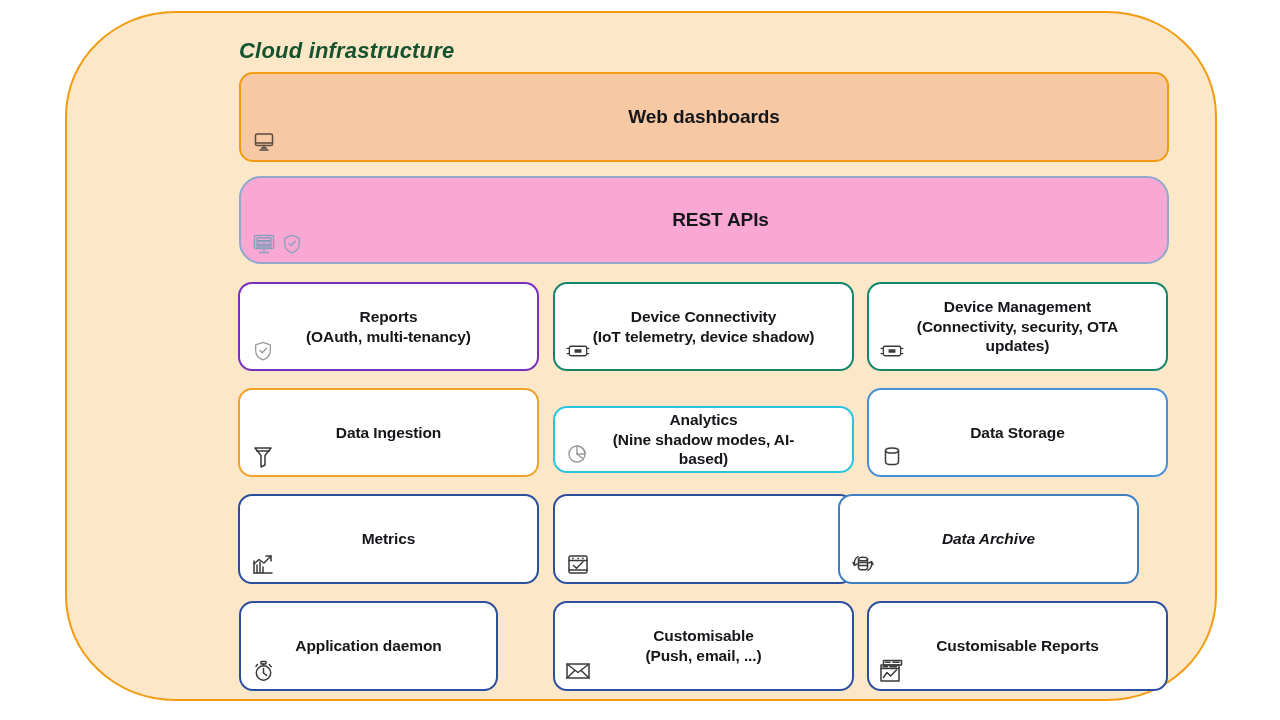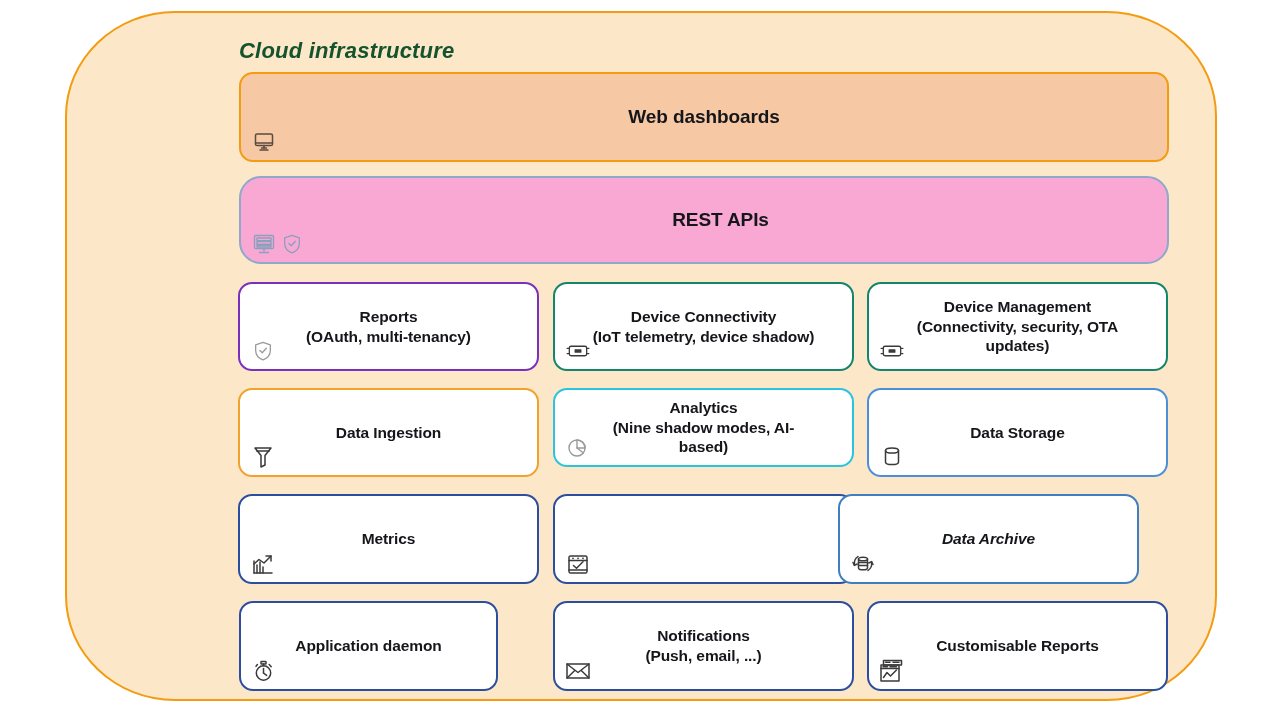--- a/index.html
+++ b/index.html
@@ -91,21 +91,21 @@
     border: 2px solid #8FA8CC;
     border-radius: 22px;
     padding-left: 33px;
   }
 
   #card-identity          { left: 171px; top: 269px; width: 301px; height: 89px; border-color: #7B2FBE; }
   #card-device-conn       { left: 486px; top: 269px; width: 301px; height: 89px; border-color: #12856A; }
   #card-device-mgmt       { left: 800px; top: 269px; width: 301px; height: 89px; border-color: #12856A; }
 
   #card-data-ingestion    { left: 171px; top: 375px; width: 301px; height: 89px; border-color: #F0A32B; }
-  #card-analytics         { left: 486px; top: 375px; width: 301px; height: 79px; border-color: #2BC4DE; }
+  #card-analytics         { left: 486px; top: 393px; width: 301px; height: 67px; border-color: #2BC4DE; }
   #card-data-storage      { left: 800px; top: 375px; width: 301px; height: 89px; border-color: #4A90D9; }
 
   #card-metrics           { left: 171px; top: 481px; width: 301px; height: 90px; border-color: #2C4E9E; }
   #card-events            { left: 486px; top: 481px; width: 301px; height: 90px; border-color: #2C4E9E; }
   #card-data-archive      { left: 771px; top: 481px; width: 301px; height: 90px; border-color: #3F7FC1; font-style: italic; }
 
   #card-app-daemon        { left: 164px; top: 588px; width: 259px; height: 90px; border-color: #2C4E9E; margin-left: 8px; }
   #card-notifications     { left: 486px; top: 588px; width: 301px; height: 90px; border-color: #2C4E9E; }
   #card-reports           { left: 800px; top: 588px; width: 301px; height: 90px; border-color: #2C4E9E; }
 
@@ -324,21 +324,21 @@
         <rect class="icon-stroke" x="9" y="2.6" width="5" height="2.4" rx="0.5"></rect>
         <line class="icon-stroke" x1="11.5" y1="5" x2="11.5" y2="6.8"></line>
         <line class="icon-stroke" x1="17.2" y1="5.6" x2="19.2" y2="7.8"></line>
         <line class="icon-stroke" x1="5.4" y1="5.6" x2="4" y2="7.2"></line>
       </svg>
     </span>
   </div>
 
   <div id="card-notifications" class="card">
     <div class="card-title">
-      <span>Notifications</span>
+      <span>Customisable</span>
       <span class="sub">(Push, email, ...)</span>
     </div>
     <span class="card-icon">
       <svg width="26" height="20" viewBox="0 0 26 20">
         <rect class="icon-stroke" x="2" y="3" width="22" height="14"></rect>
         <polyline class="icon-stroke" points="2,3 13,11.5 24,3"></polyline>
         <line class="icon-stroke" x1="2" y1="17" x2="9.5" y2="9.8"></line>
         <line class="icon-stroke" x1="24" y1="17" x2="16.5" y2="9.8"></line>
       </svg>
     </span>

